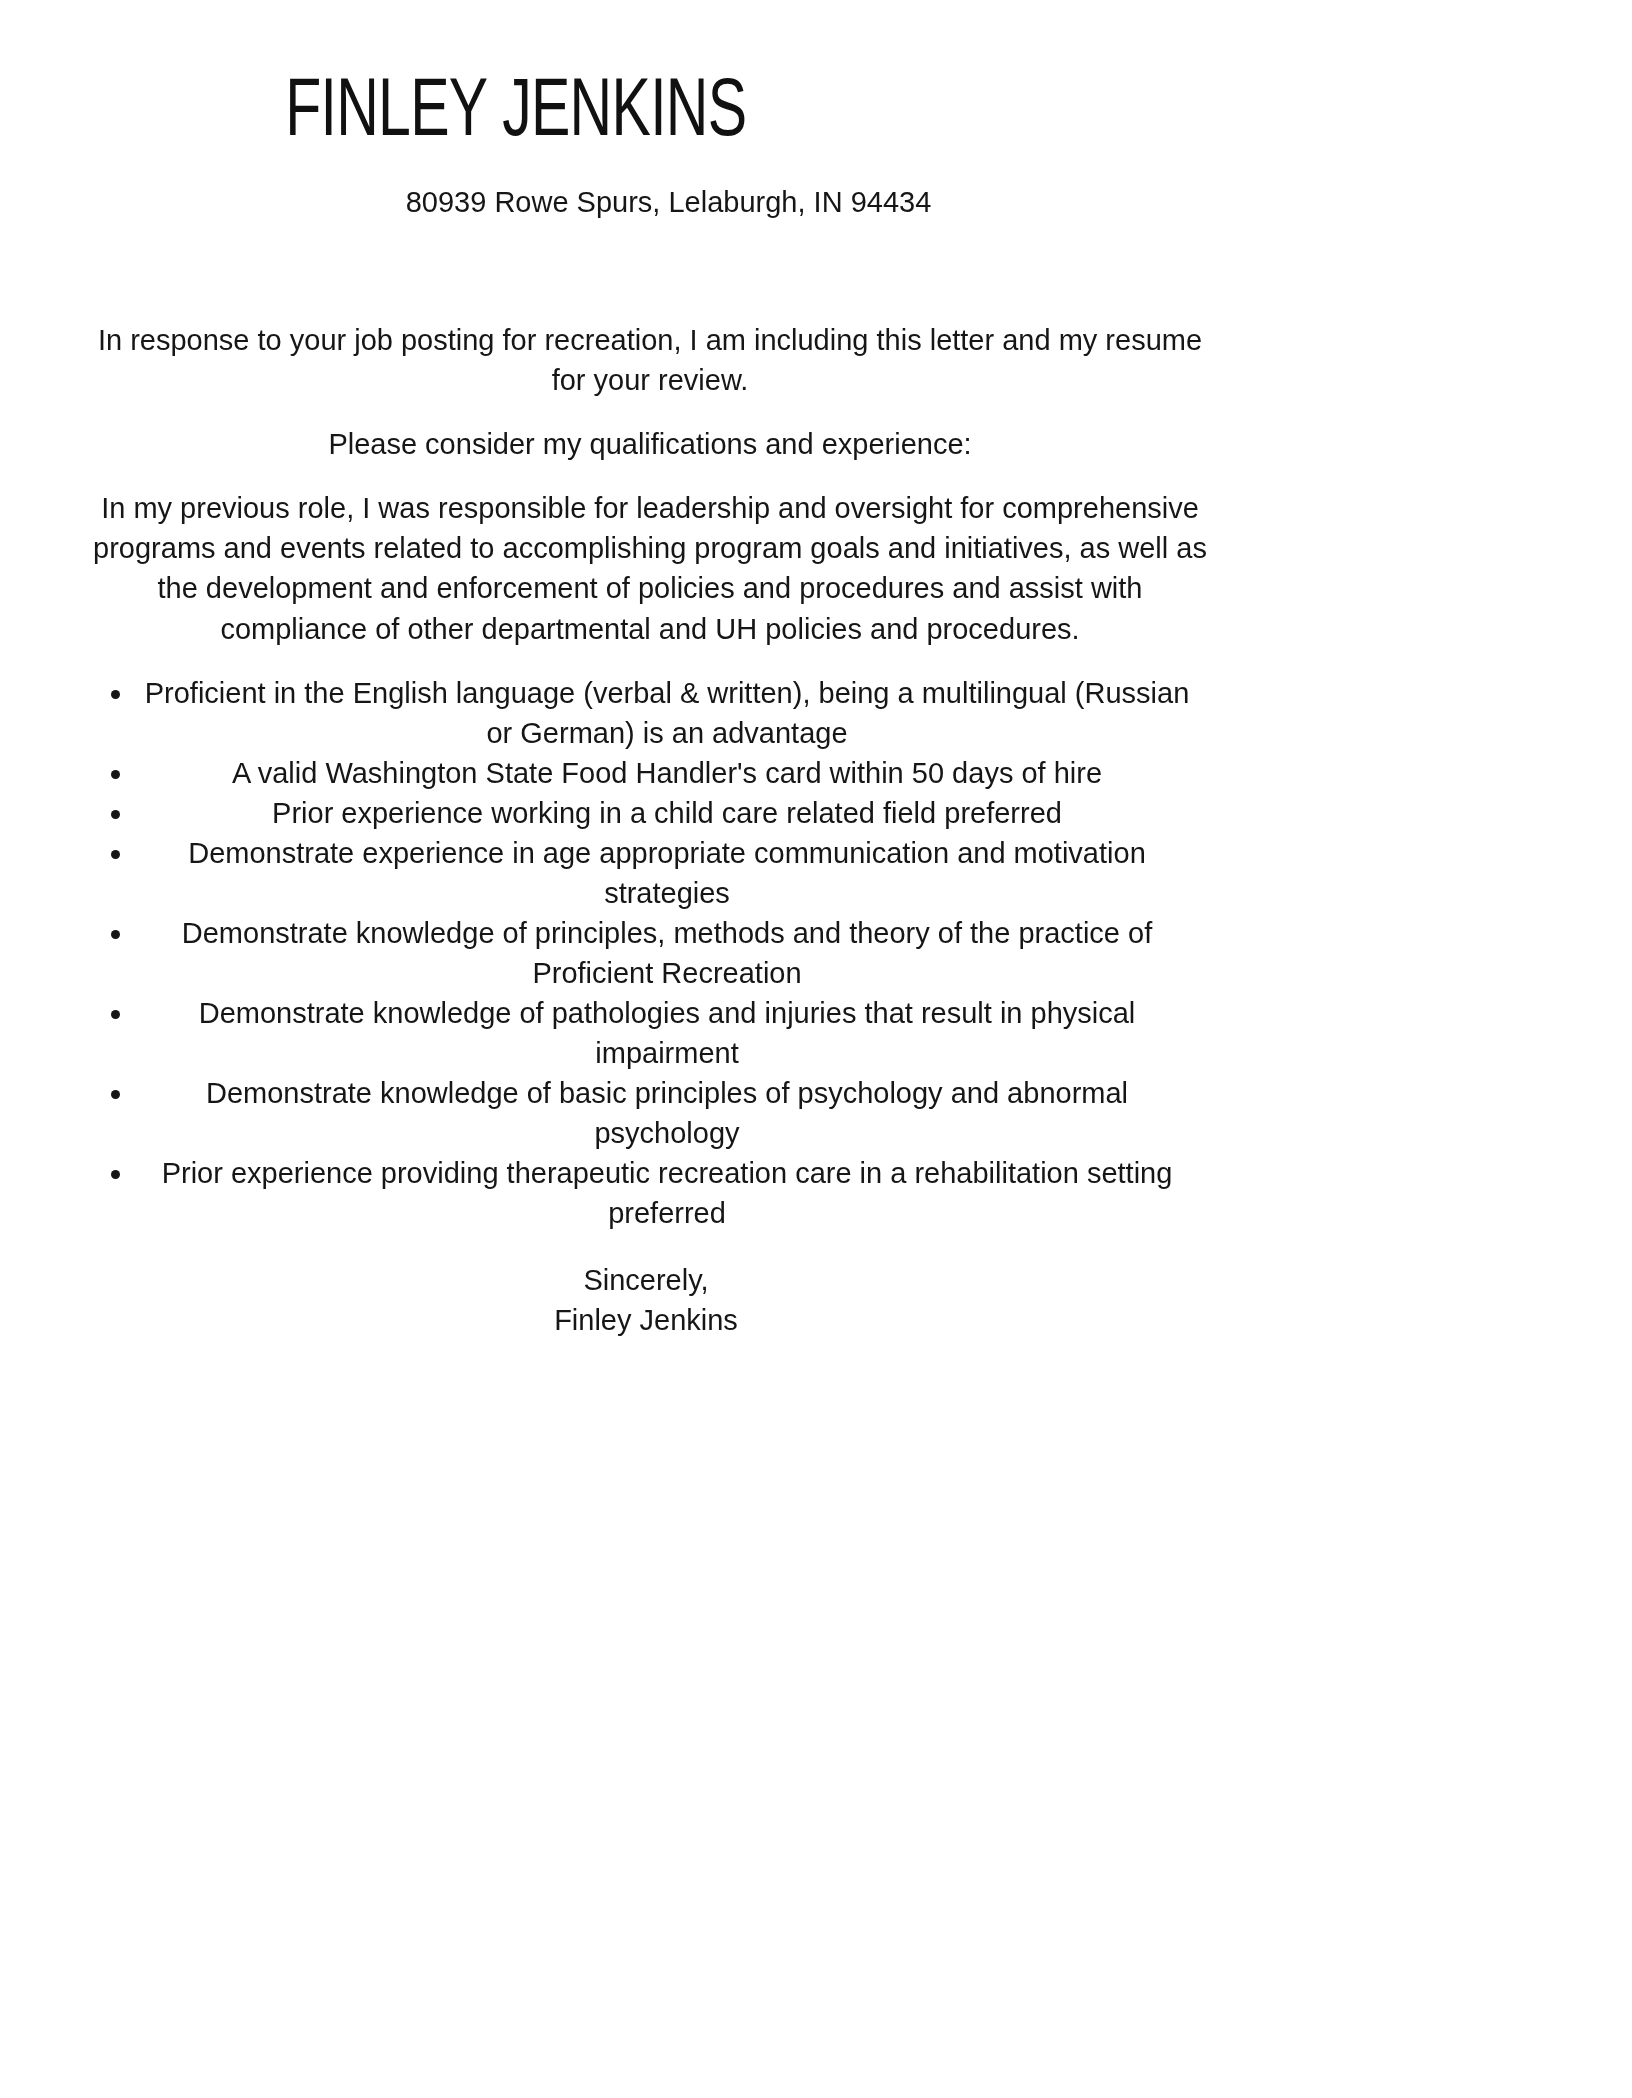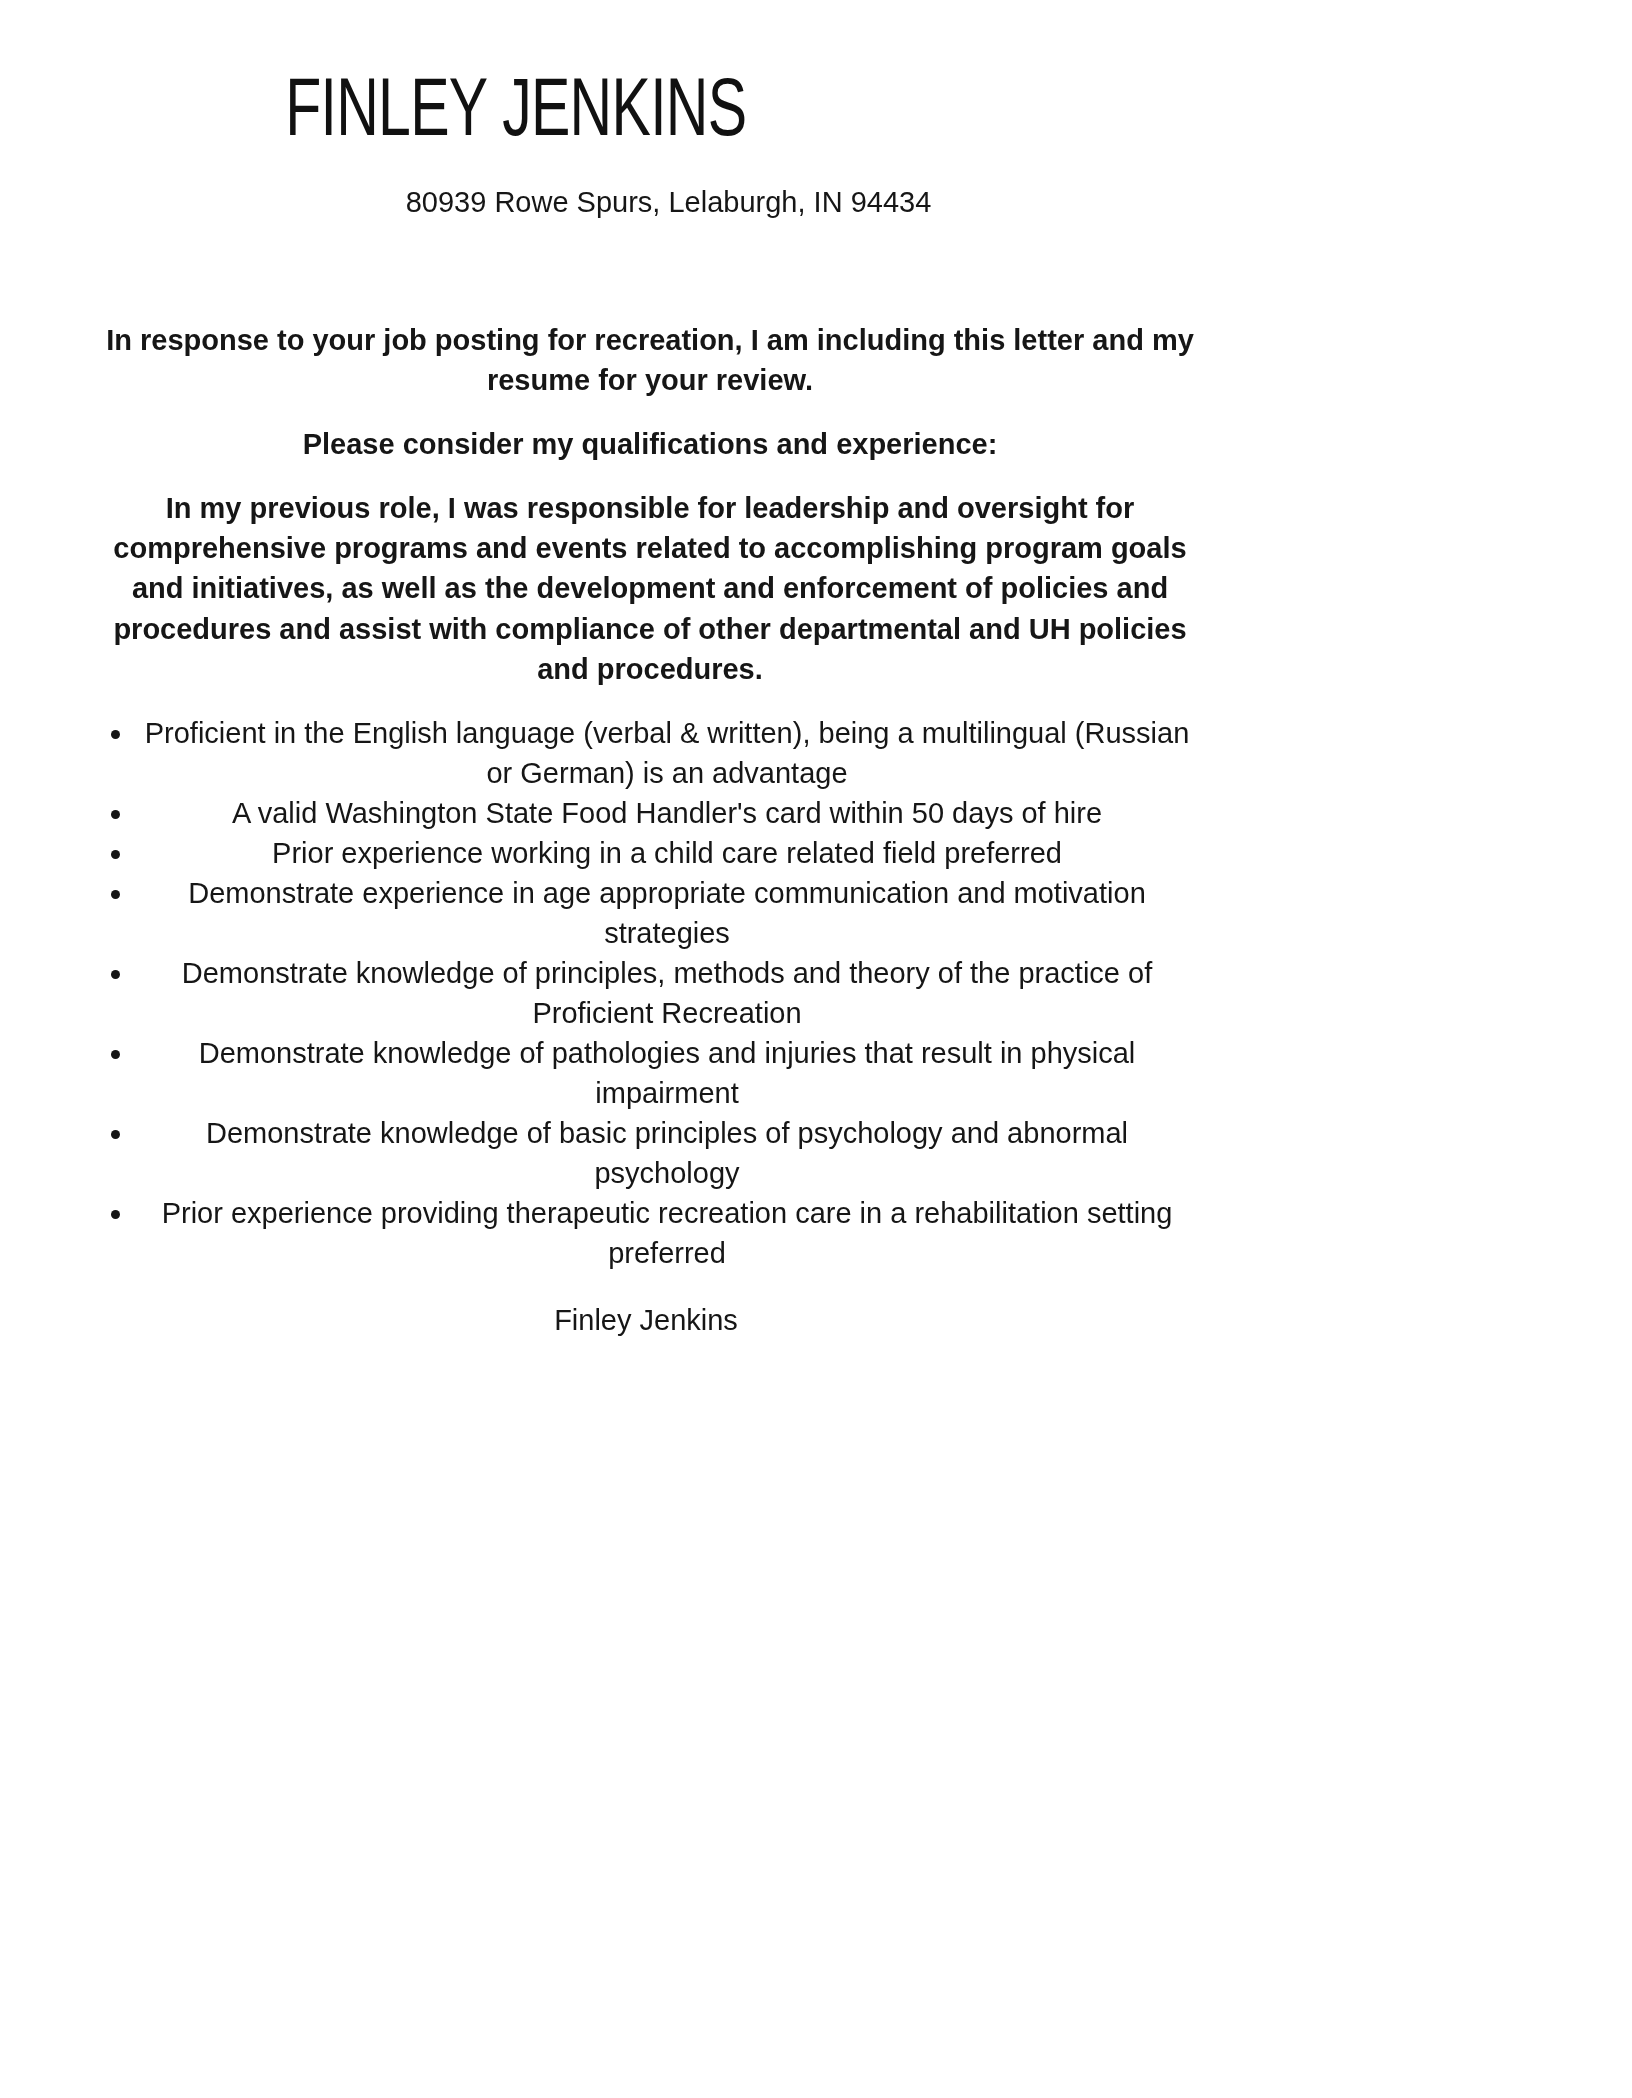--- a/index.html
+++ b/index.html
@@ -45,21 +45,20 @@
   .body-text {
     font-size: 29px;
     line-height: 1.38;
   }
   .salutation {
     font-weight: 700;
     margin: 0 0 24px 0;
   }
   .para {
     margin: 0 0 24px 8px;
-    font-weight: bold;
   }
   .qualification-list {
     margin: 10px;
     padding: 0 0 0 40px;
     list-style-type: disc;
   }
   .qualification-list li {
     margin: 0;
     padding-left: 2px;
   }
@@ -96,18 +95,19 @@
           <li>Prior experience working in a child care related field preferred</li>
           <li>Demonstrate experience in age appropriate communication and motivation strategies</li>
           <li>Demonstrate knowledge of principles, methods and theory of the practice of Proficient Recreation</li>
           <li>Demonstrate knowledge of pathologies and injuries that result in physical impairment</li>
           <li>Demonstrate knowledge of basic principles of psychology and abnormal psychology</li>
           <li>Prior experience providing therapeutic recreation care in a rehabilitation setting preferred</li>
         </ul>
 
 
       <div class="closing-block">
+        <div>Sincerely,</div>
         <div>Finley Jenkins</div>
       </div>
     </div>
 
   </div>
 </div>
 
 </body></html>

